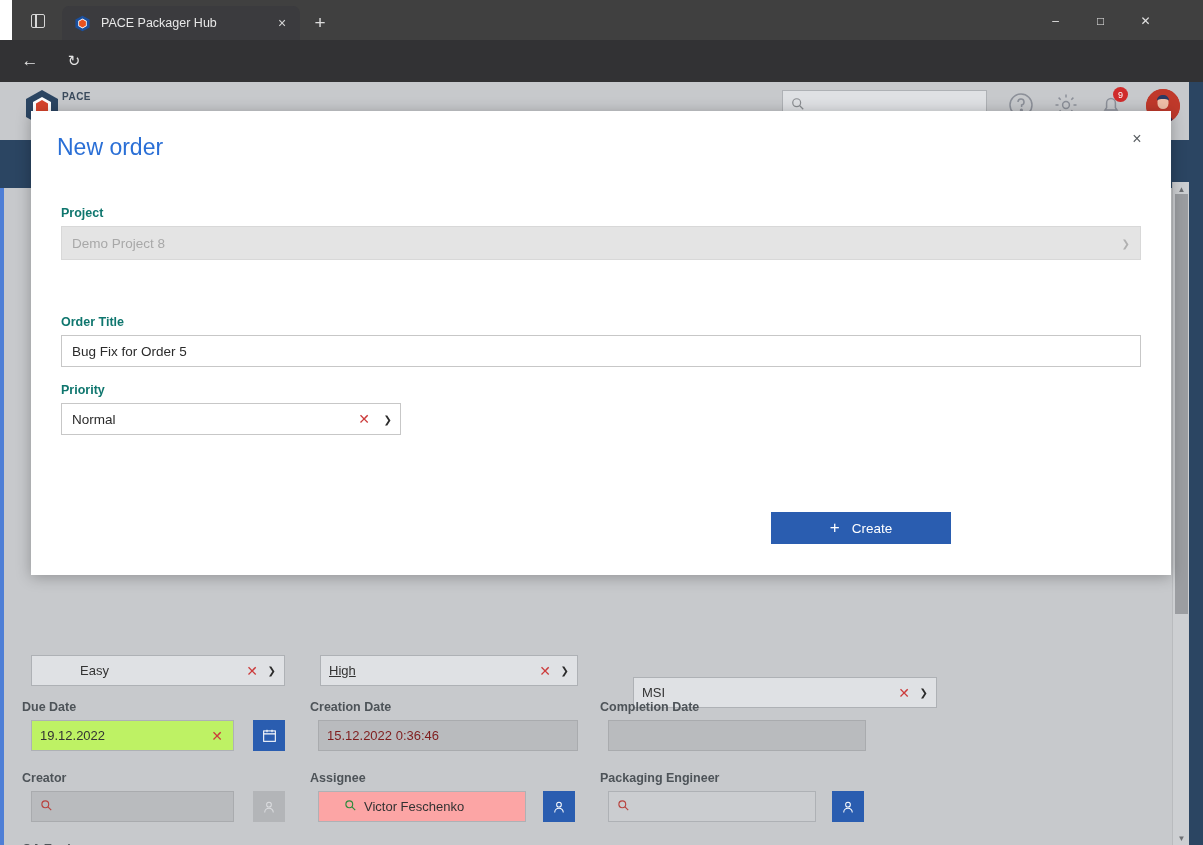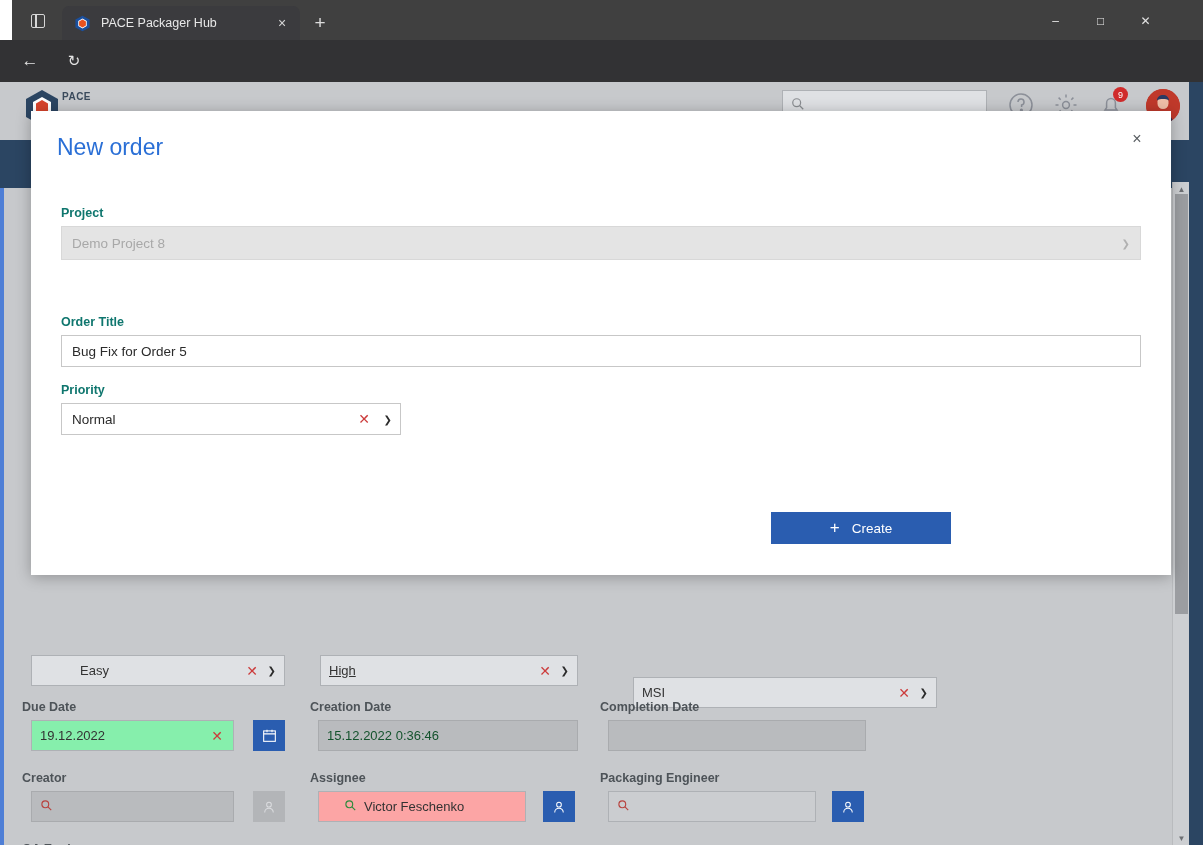--- a/index.html
+++ b/index.html
@@ -144,21 +144,21 @@
 
   
   .bf-label {
     position: absolute; color: #4d5358; font-size: 12.5px; font-weight: 700;
   }
   .bf-field {
     position: absolute; background: #dfe1e4; border: 1px solid #aeb1b5;
     font-size: 13px; color: #333; display: flex; align-items: center;
     padding: 0 8px;
   }
-  .bf-field.disabled { background: #b9bbbe; border-color: #a9abae; color: #14532d; }
+  .bf-field.disabled { background: #b9bbbe; border-color: #a9abae; color: #7f1d1d; }
   .sel-x { position: absolute; right: 26px; color: #cc3b3b; font-size: 14px; }
   .sel-chev { position: absolute; right: 8px; color: #2b2b2b; font-size: 10px; }
   .sq-btn {
     position: absolute; width: 32px; height: 31px; background: #2a5db0;
     display: flex; align-items: center; justify-content: center; color: #fff;
   }
   .sq-btn.disabled { background: #b3b5b8; color: #d9dadc; }
   .srch-glyph { margin-right: 7px; font-size: 13px; }
 
   .scrollbar {
@@ -366,21 +366,21 @@
         <span class="sel-x">✕</span>
         <span class="sel-chev">❯</span>
       </div>
       <div class="bf-field" style="left:609px;top:489px;width:304px;height:31px;margin-left:24px;">
         <span>MSI</span>
         <span class="sel-x">✕</span>
         <span class="sel-chev">❯</span>
       </div>
 
       <div class="bf-label" style="left:22px;top:512px;">Due Date</div>
-      <div class="bf-field" style="left:31px;top:532px;width:203px;height:31px;background:#86efac;">
+      <div class="bf-field" style="left:31px;top:532px;width:203px;height:31px;background:#bef264;">
         <span>19.12.2022</span>
         <span class="sel-x" style="right:10px;">✕</span>
       </div>
       <div class="sq-btn" style="left:253px;top:532px;">
         <svg viewBox="0 0 18 18" width="15" height="15" fill="none" stroke="#fff" stroke-width="1.3">
           <rect x="2" y="3.5" width="14" height="12.5"></rect>
             <path d="M2 7h14M6 2v3M12 2v3"></path>
         </svg>
       </div>
 

